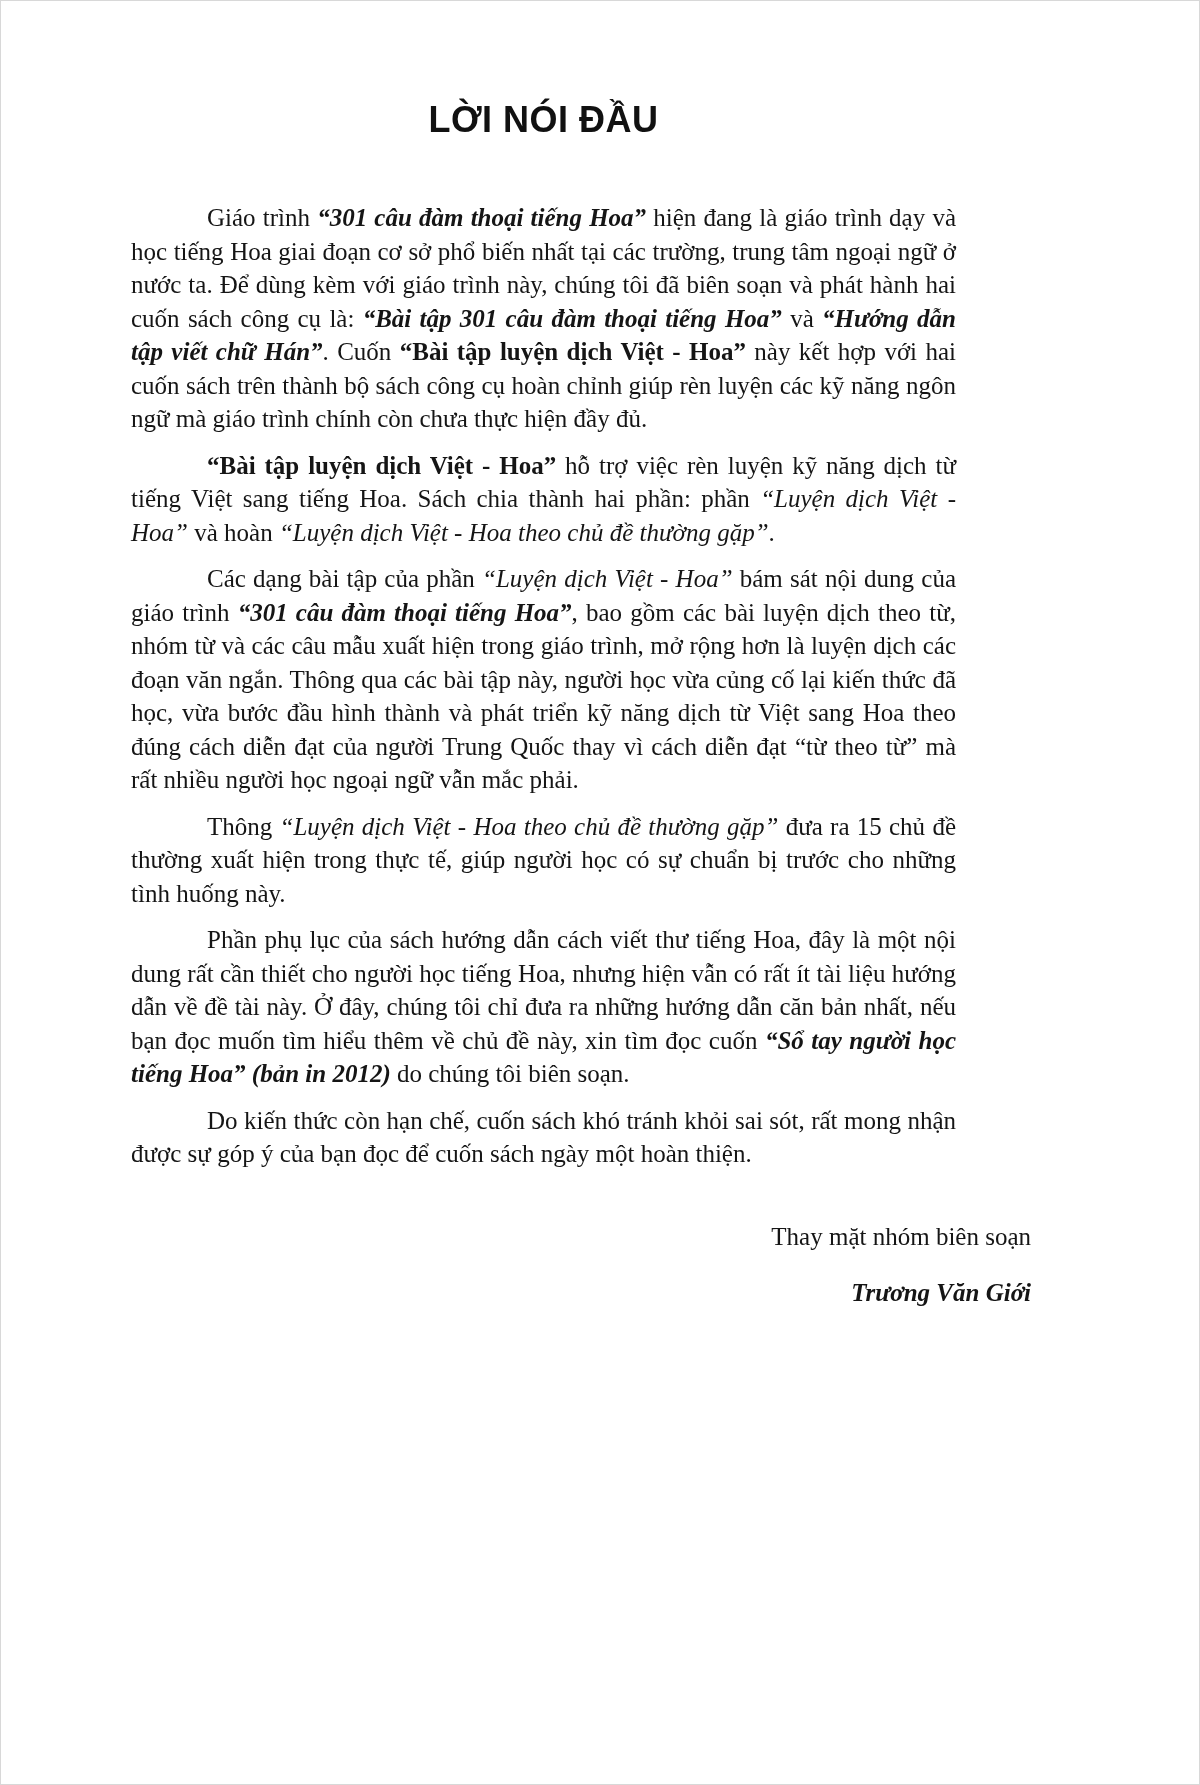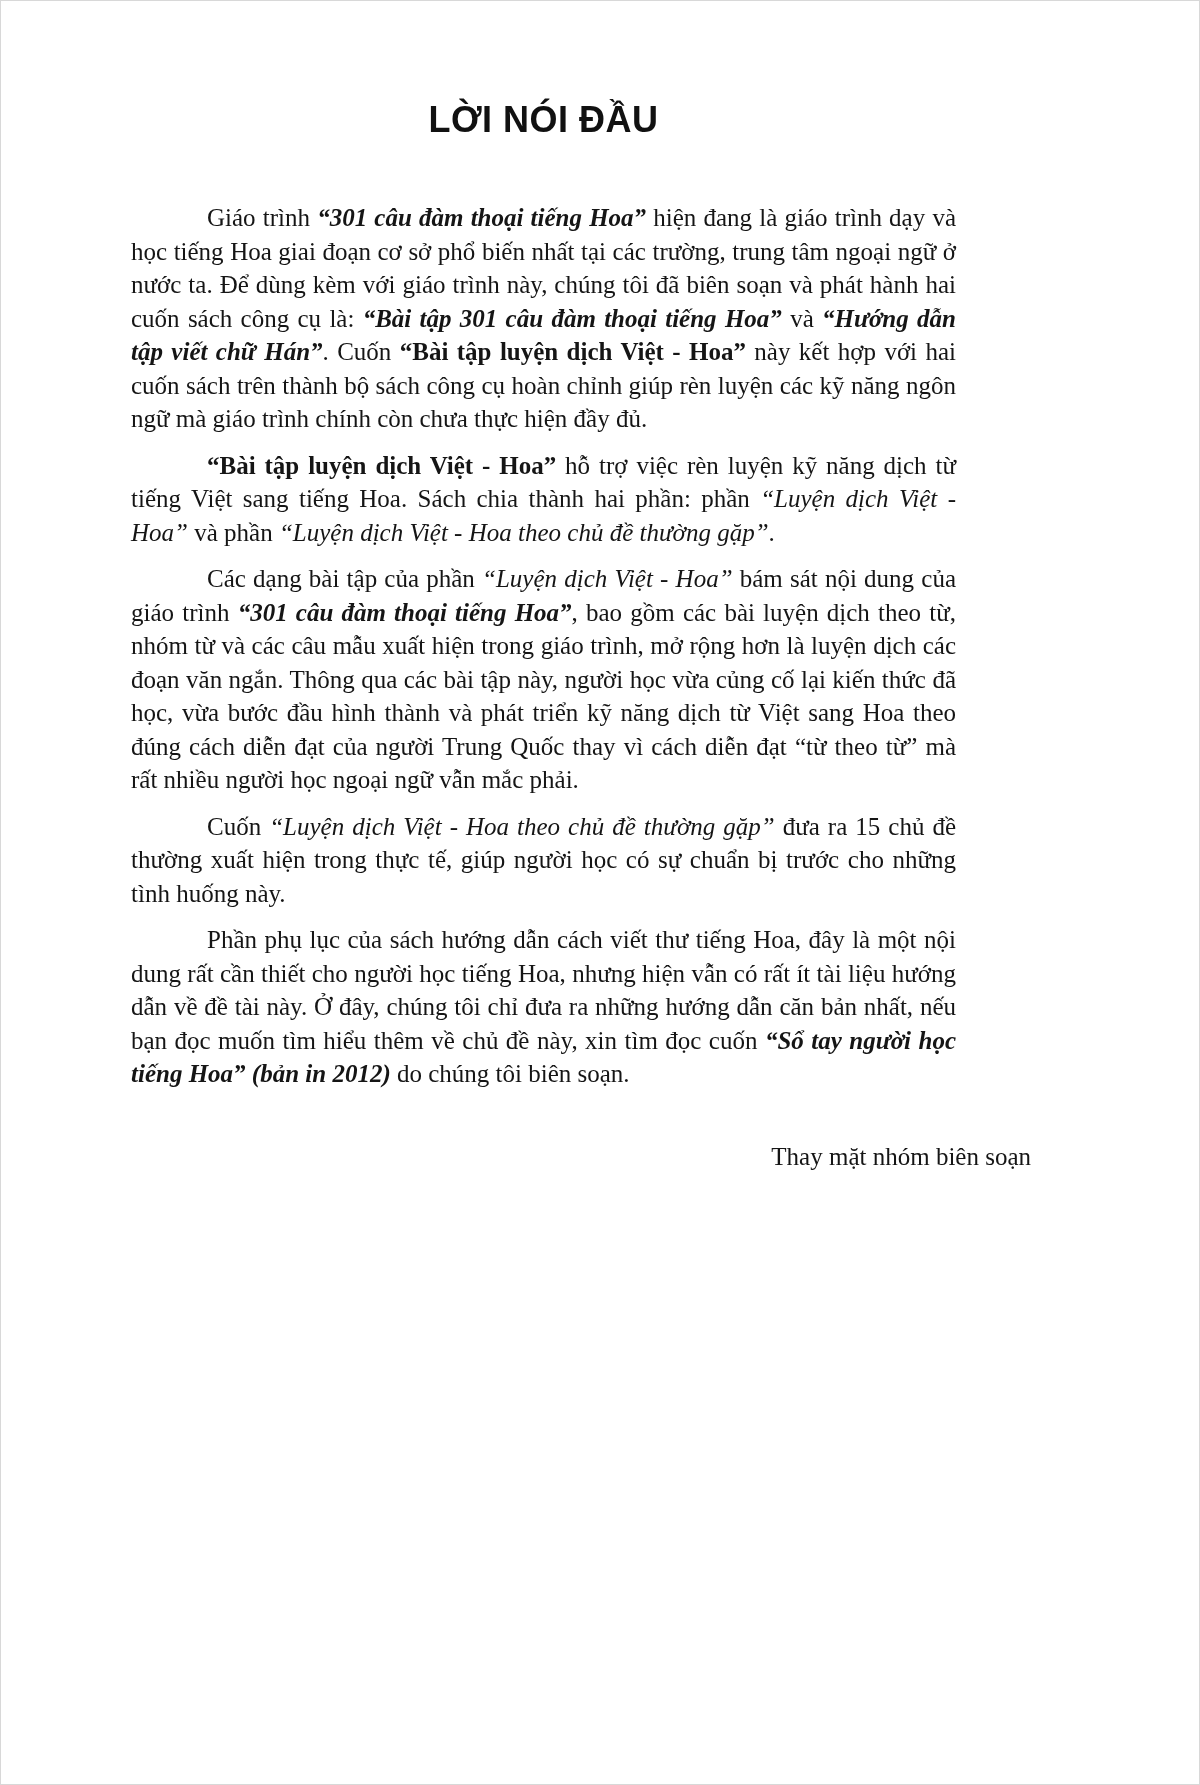--- a/index.html
+++ b/index.html
@@ -69,22 +69,24 @@
   }
 </style>
 </head>
 <body>
 
 <div class="page">
   <h1 class="title">LỜI NÓI ĐẦU</h1>
 
   <div class="body-text">
       <p class="para"><span class="seg-n">Giáo trình </span><span class="seg-bi">“301 câu đàm thoại tiếng Hoa”</span><span class="seg-n"> hiện đang là giáo trình dạy và học tiếng Hoa giai đoạn cơ sở phổ biến nhất tại các trường, trung tâm ngoại ngữ ở nước ta. Để dùng kèm với giáo trình này, chúng tôi đã biên soạn và phát hành hai cuốn sách công cụ là: </span><span class="seg-bi">“Bài tập 301 câu đàm thoại tiếng Hoa”</span><span class="seg-n"> và </span><span class="seg-bi">“Hướng dẫn tập viết chữ Hán”</span><span class="seg-n">. Cuốn </span><span class="seg-b">“Bài tập luyện dịch Việt - Hoa”</span><span class="seg-n"> này kết hợp với hai cuốn sách trên thành bộ sách công cụ hoàn chỉnh giúp rèn luyện các kỹ năng ngôn ngữ mà giáo trình chính còn chưa thực hiện đầy đủ.</span></p>
-      <p class="para"><span class="seg-b">“Bài tập luyện dịch Việt - Hoa”</span><span class="seg-n"> hỗ trợ việc rèn luyện kỹ năng dịch từ tiếng Việt sang tiếng Hoa. Sách chia thành hai phần: phần </span><span class="seg-i">“Luyện dịch Việt - Hoa”</span><span class="seg-n"> và phần </span><span class="seg-i">“Luyện dịch Việt - Hoa theo chủ đề thường gặp”</span><span class="seg-n">.</span></p>
+      <p class="para"><span class="seg-b">“Bài tập luyện dịch Việt - Hoa”</span><span class="seg-n"> hỗ trợ việc rèn luyện kỹ năng dịch từ tiếng Việt sang tiếng Hoa. Sách chia thành hai phần: phần </span><span class="seg-i">“Luyện dịch Việt - Hoa”</span><span class="seg-n"> và hoàn </span><span class="seg-i">“Luyện dịch Việt - Hoa theo chủ đề thường gặp”</span><span class="seg-n">.</span></p>
       <p class="para"><span class="seg-n">Các dạng bài tập của phần </span><span class="seg-i">“Luyện dịch Việt - Hoa”</span><span class="seg-n"> bám sát nội dung của giáo trình </span><span class="seg-bi">“301 câu đàm thoại tiếng Hoa”</span><span class="seg-n">, bao gồm các bài luyện dịch theo từ, nhóm từ và các câu mẫu xuất hiện trong giáo trình, mở rộng hơn là luyện dịch các đoạn văn ngắn. Thông qua các bài tập này, người học vừa củng cố lại kiến thức đã học, vừa bước đầu hình thành và phát triển kỹ năng dịch từ Việt sang Hoa theo đúng cách diễn đạt của người Trung Quốc thay vì cách diễn đạt “từ theo từ” mà rất nhiều người học ngoại ngữ vẫn mắc phải.</span></p>
-      <p class="para"><span class="seg-n">Cuốn </span><span class="seg-i">“Luyện dịch Việt - Hoa theo chủ đề thường gặp”</span><span class="seg-n"> đưa ra 15 chủ đề thường xuất hiện trong thực tế, giúp người học có sự chuẩn bị trước cho những tình huống này.</span></p>
+      <p class="para"><span class="seg-n">Thông </span><span class="seg-i">“Luyện dịch Việt - Hoa theo chủ đề thường gặp”</span><span class="seg-n"> đưa ra 15 chủ đề thường xuất hiện trong thực tế, giúp người học có sự chuẩn bị trước cho những tình huống này.</span></p>
       <p class="para"><span class="seg-n">Phần phụ lục của sách hướng dẫn cách viết thư tiếng Hoa, đây là một nội dung rất cần thiết cho người học tiếng Hoa, nhưng hiện vẫn có rất ít tài liệu hướng dẫn về đề tài này. Ở đây, chúng tôi chỉ đưa ra những hướng dẫn căn bản nhất, nếu bạn đọc muốn tìm hiểu thêm về chủ đề này, xin tìm đọc cuốn </span><span class="seg-bi">“Sổ tay người học tiếng Hoa” (bản in 2012)</span><span class="seg-n"> do chúng tôi biên soạn.</span></p>
+      <p class="para"><span class="seg-n">Do kiến thức còn hạn chế, cuốn sách khó tránh khỏi sai sót, rất mong nhận được sự góp ý của bạn đọc để cuốn sách ngày một hoàn thiện.</span></p>
     </div>
 
   <div class="closing">
     <p class="sig-role">Thay mặt nhóm biên soạn</p>
+    <p class="sig-name">Trương Văn Giới</p>
   </div>
 </div>
 
 </body></html>

